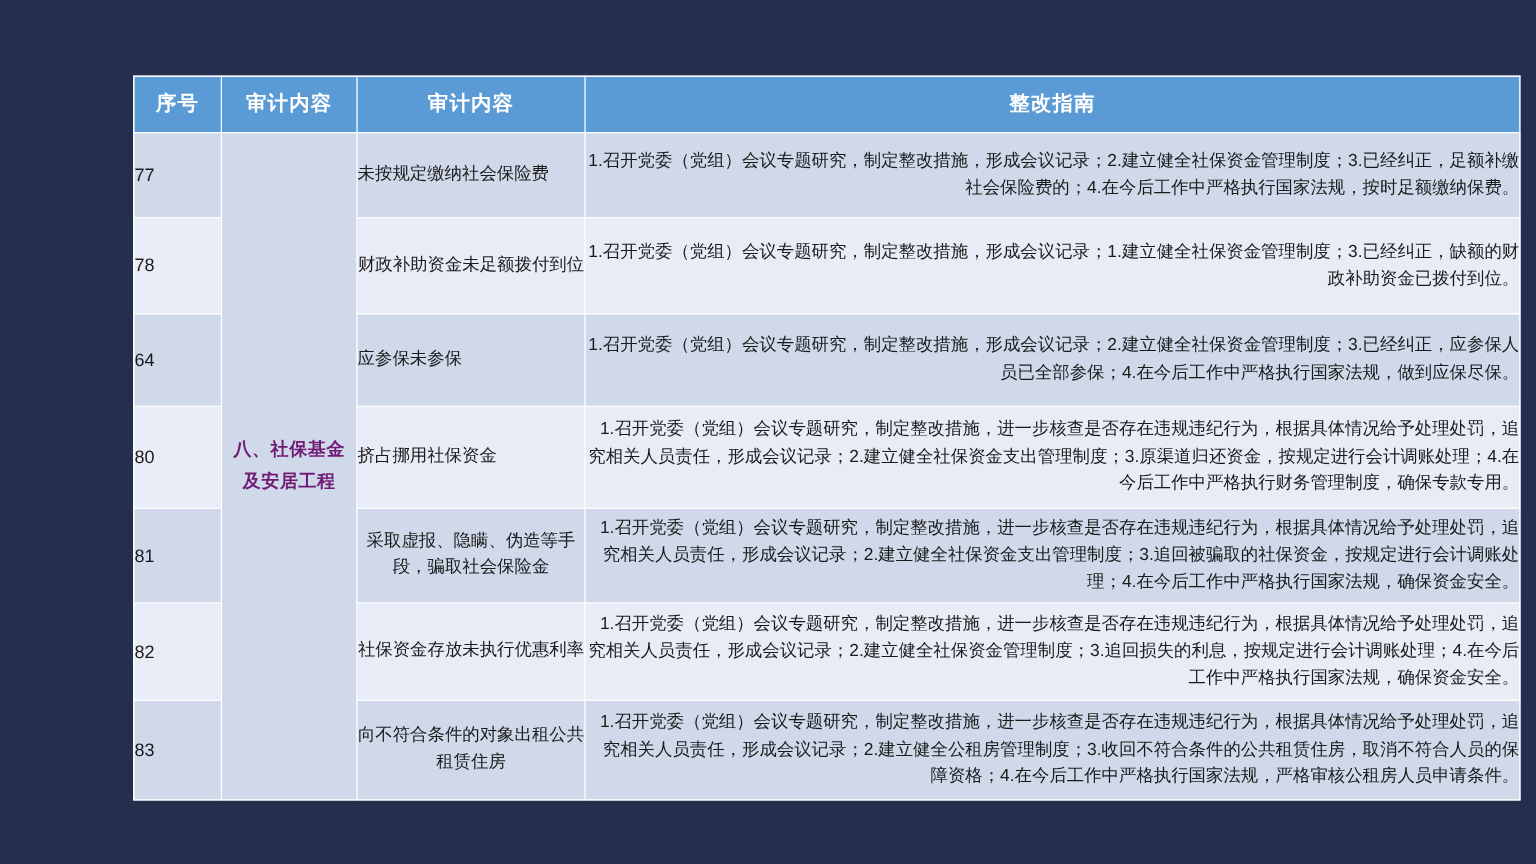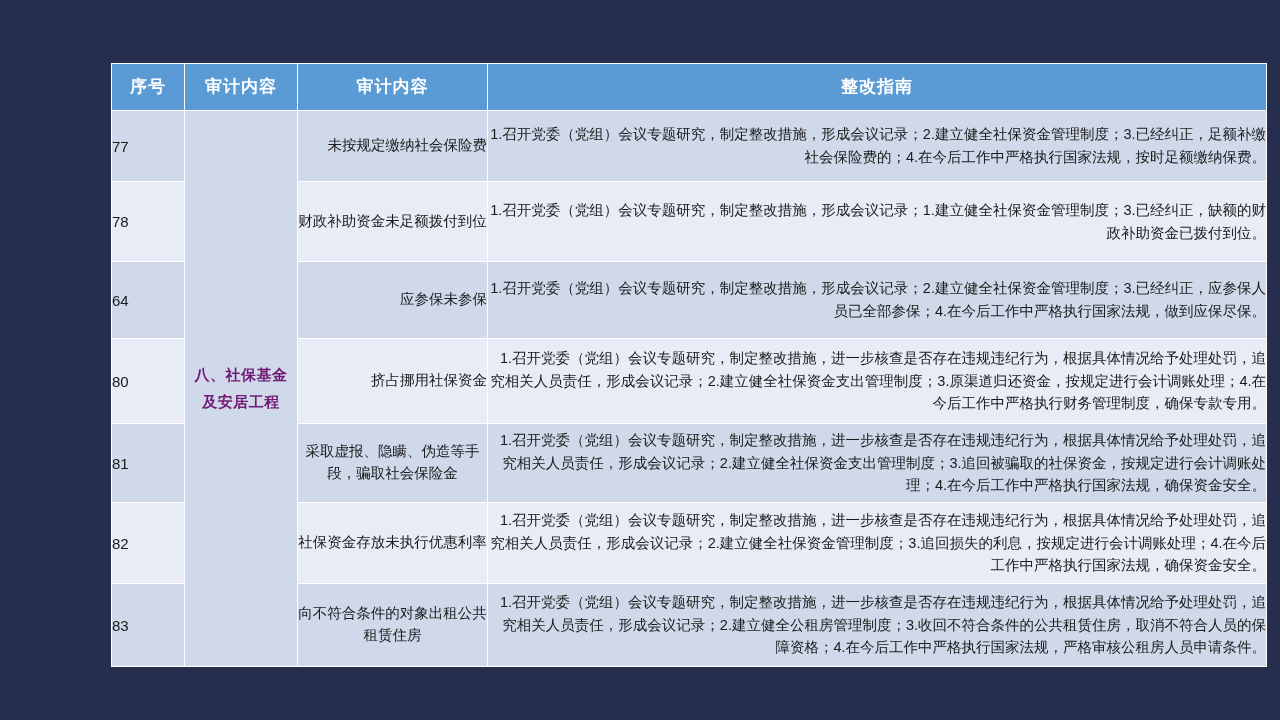--- a/index.html
+++ b/index.html
@@ -83,21 +83,21 @@
     line-height: 1.75;
     letter-spacing: 0.5px;
   }
 
   td.cell-problem {
     font-size: 14.5px;
     color: #1A1A1A;
     line-height: 1.5;
     padding: 6px 9px;
   }
-  td.cell-problem.center { text-align: right; }
+  td.cell-problem.center { text-align: left; }
   td.cell-problem.left   { text-align: center; }
 
   td.cell-guide {
     font-size: 14.5px;
     color: #1A1A1A;
     line-height: 1.58;
     text-align: right;
     padding: 7px 11px 7px 11px;
   }
 

